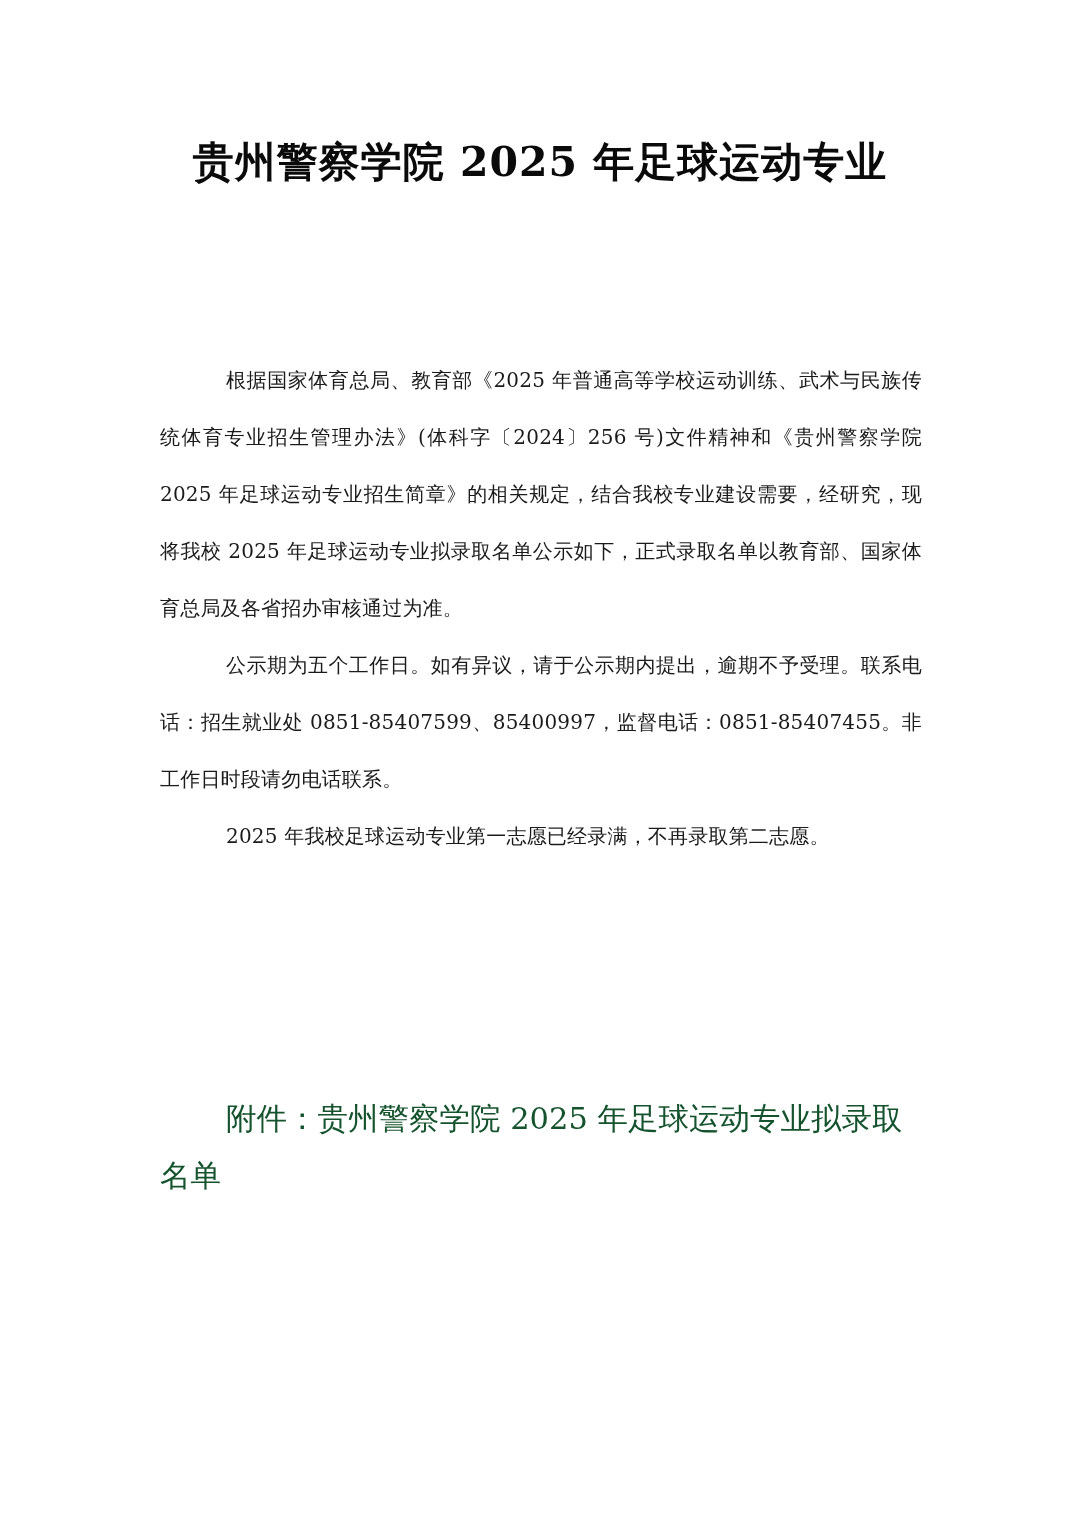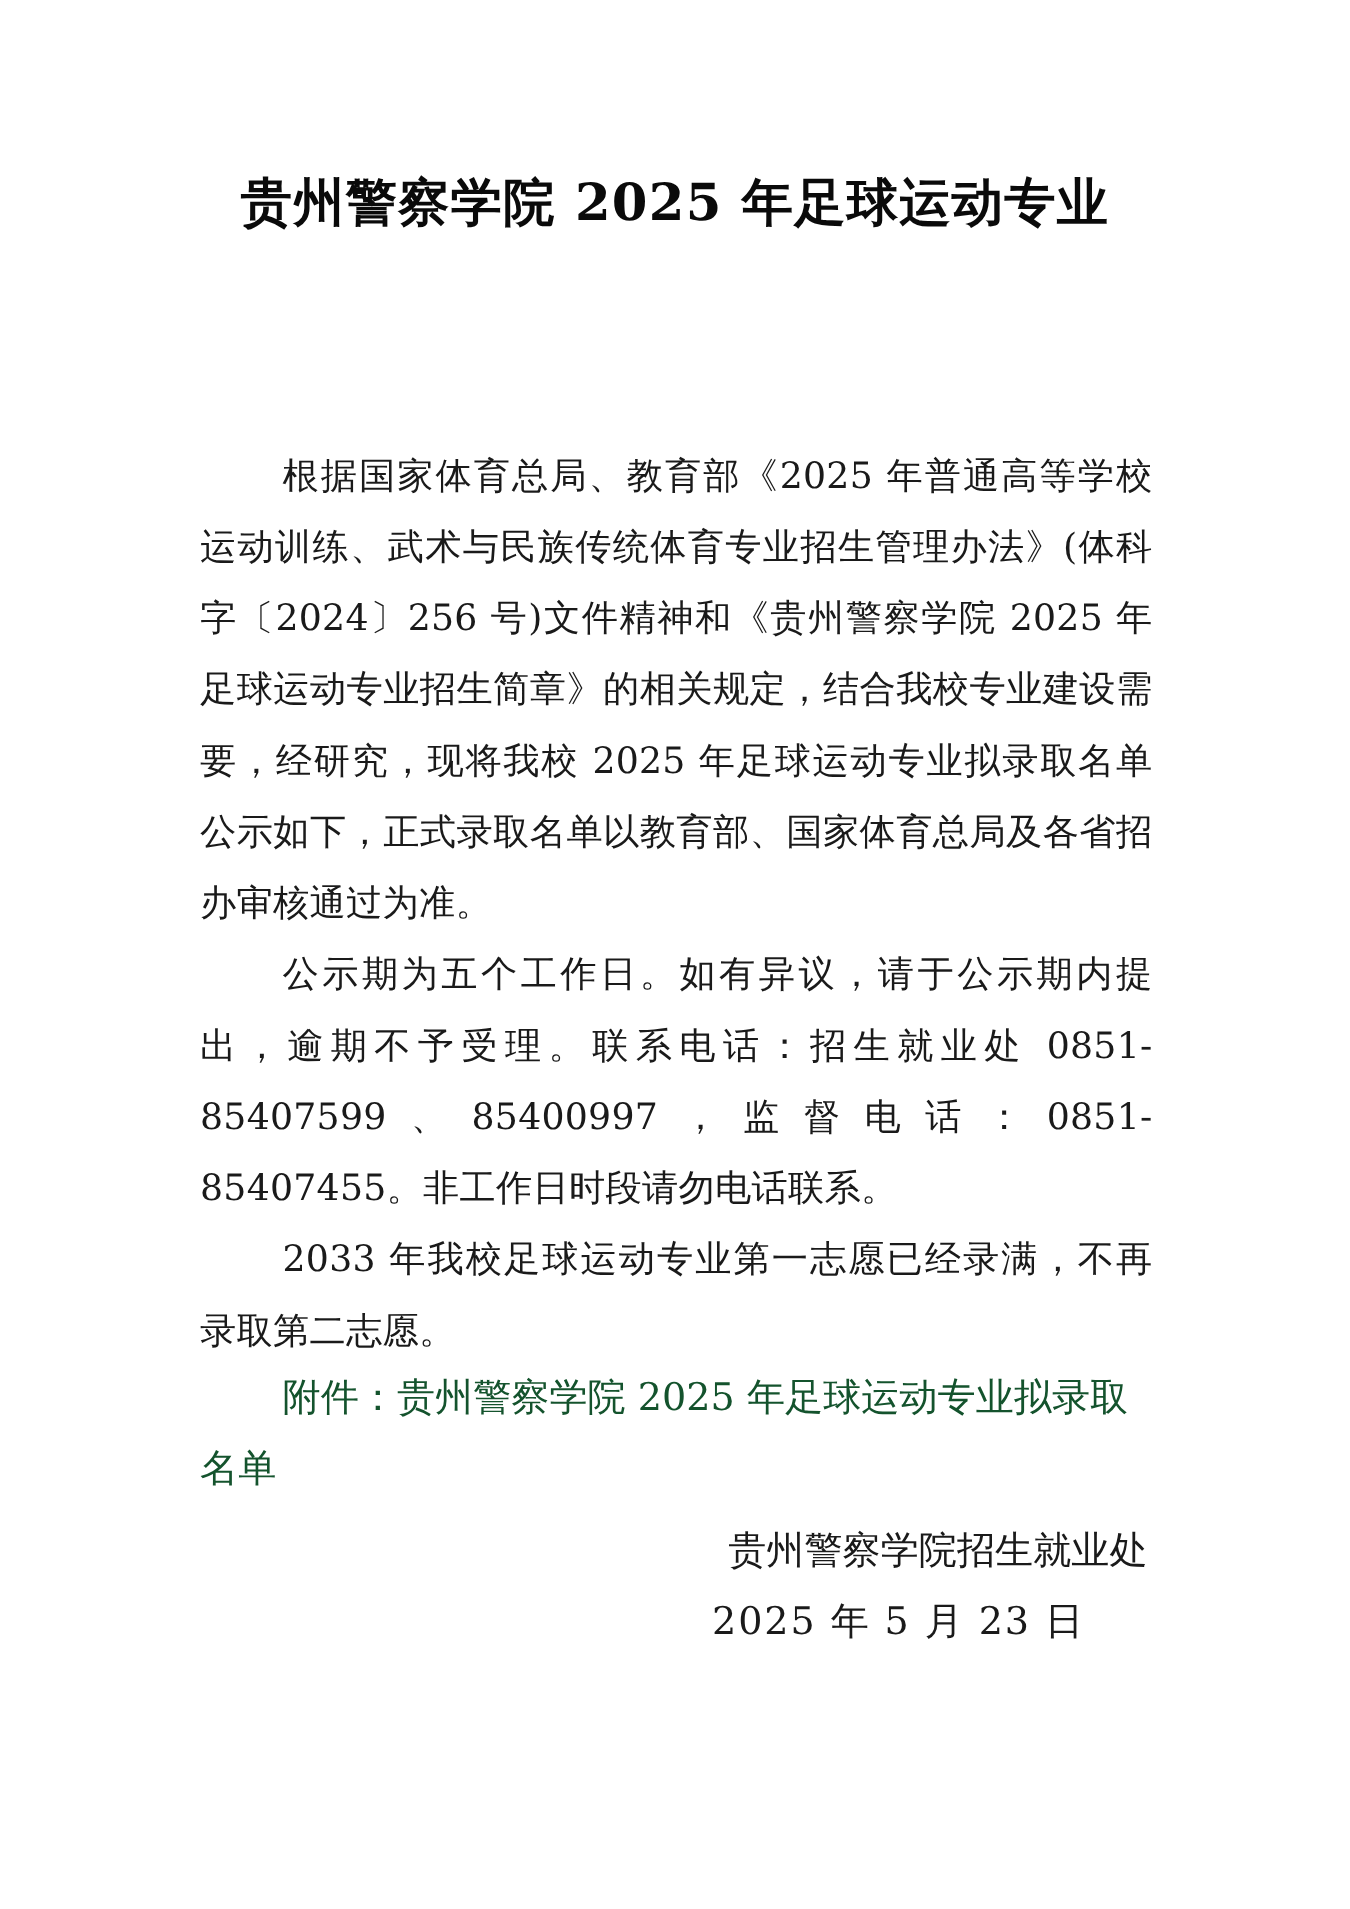--- a/index.html
+++ b/index.html
@@ -41,21 +41,21 @@
 
   
   .body-block {
     position: absolute;
     left: 160px;
     top: 352px;
     width: 762px;
   }
 
   .para {
-    font-size: 29px;
+    font-size: 20px;
     line-height: 57px;
     text-align: justify;
     text-align-last: left;
     text-justify: inter-ideograph;
     letter-spacing: 0.2px;
     margin: 0;
     color: #1a1a1a;
   }
 
   .para.indent {
@@ -103,23 +103,19 @@
 
 <div class="page">
 
   <div class="doc-title">
     <div class="title-line">贵州警察学院 2025 年足球运动专业</div>
   </div>
 
   <div class="body-block">
     <p class="para indent">根据国家体育总局、教育部《2025 年普通高等学校运动训练、武术与民族传统体育专业招生管理办法》(体科字〔2024〕256 号)文件精神和《贵州警察学院 2025 年足球运动专业招生简章》的相关规定，结合我校专业建设需要，经研究，现将我校 2025 年足球运动专业拟录取名单公示如下，正式录取名单以教育部、国家体育总局及各省招办审核通过为准。</p>
     <p class="para indent">公示期为五个工作日。如有异议，请于公示期内提出，逾期不予受理。联系电话：招生就业处 0851-85407599、85400997，监督电话：0851-85407455。非工作日时段请勿电话联系。</p>
-    <p class="para indent">2033 年我校足球运动专业第一志愿已经录满，不再录取第二志愿。</p>
+    <p class="para indent">2025 年我校足球运动专业第一志愿已经录满，不再录取第二志愿。</p>
   </div>
 
   <div class="attachment">附件：贵州警察学院 2025 年足球运动专业拟录取名单</div>
 
-  <div class="signature">
-    <div class="sign-org">贵州警察学院招生就业处</div>
-    <div class="sign-date">2025 年 5 月 23 日</div>
-  </div>
 
 </div>
 
 </body></html>

